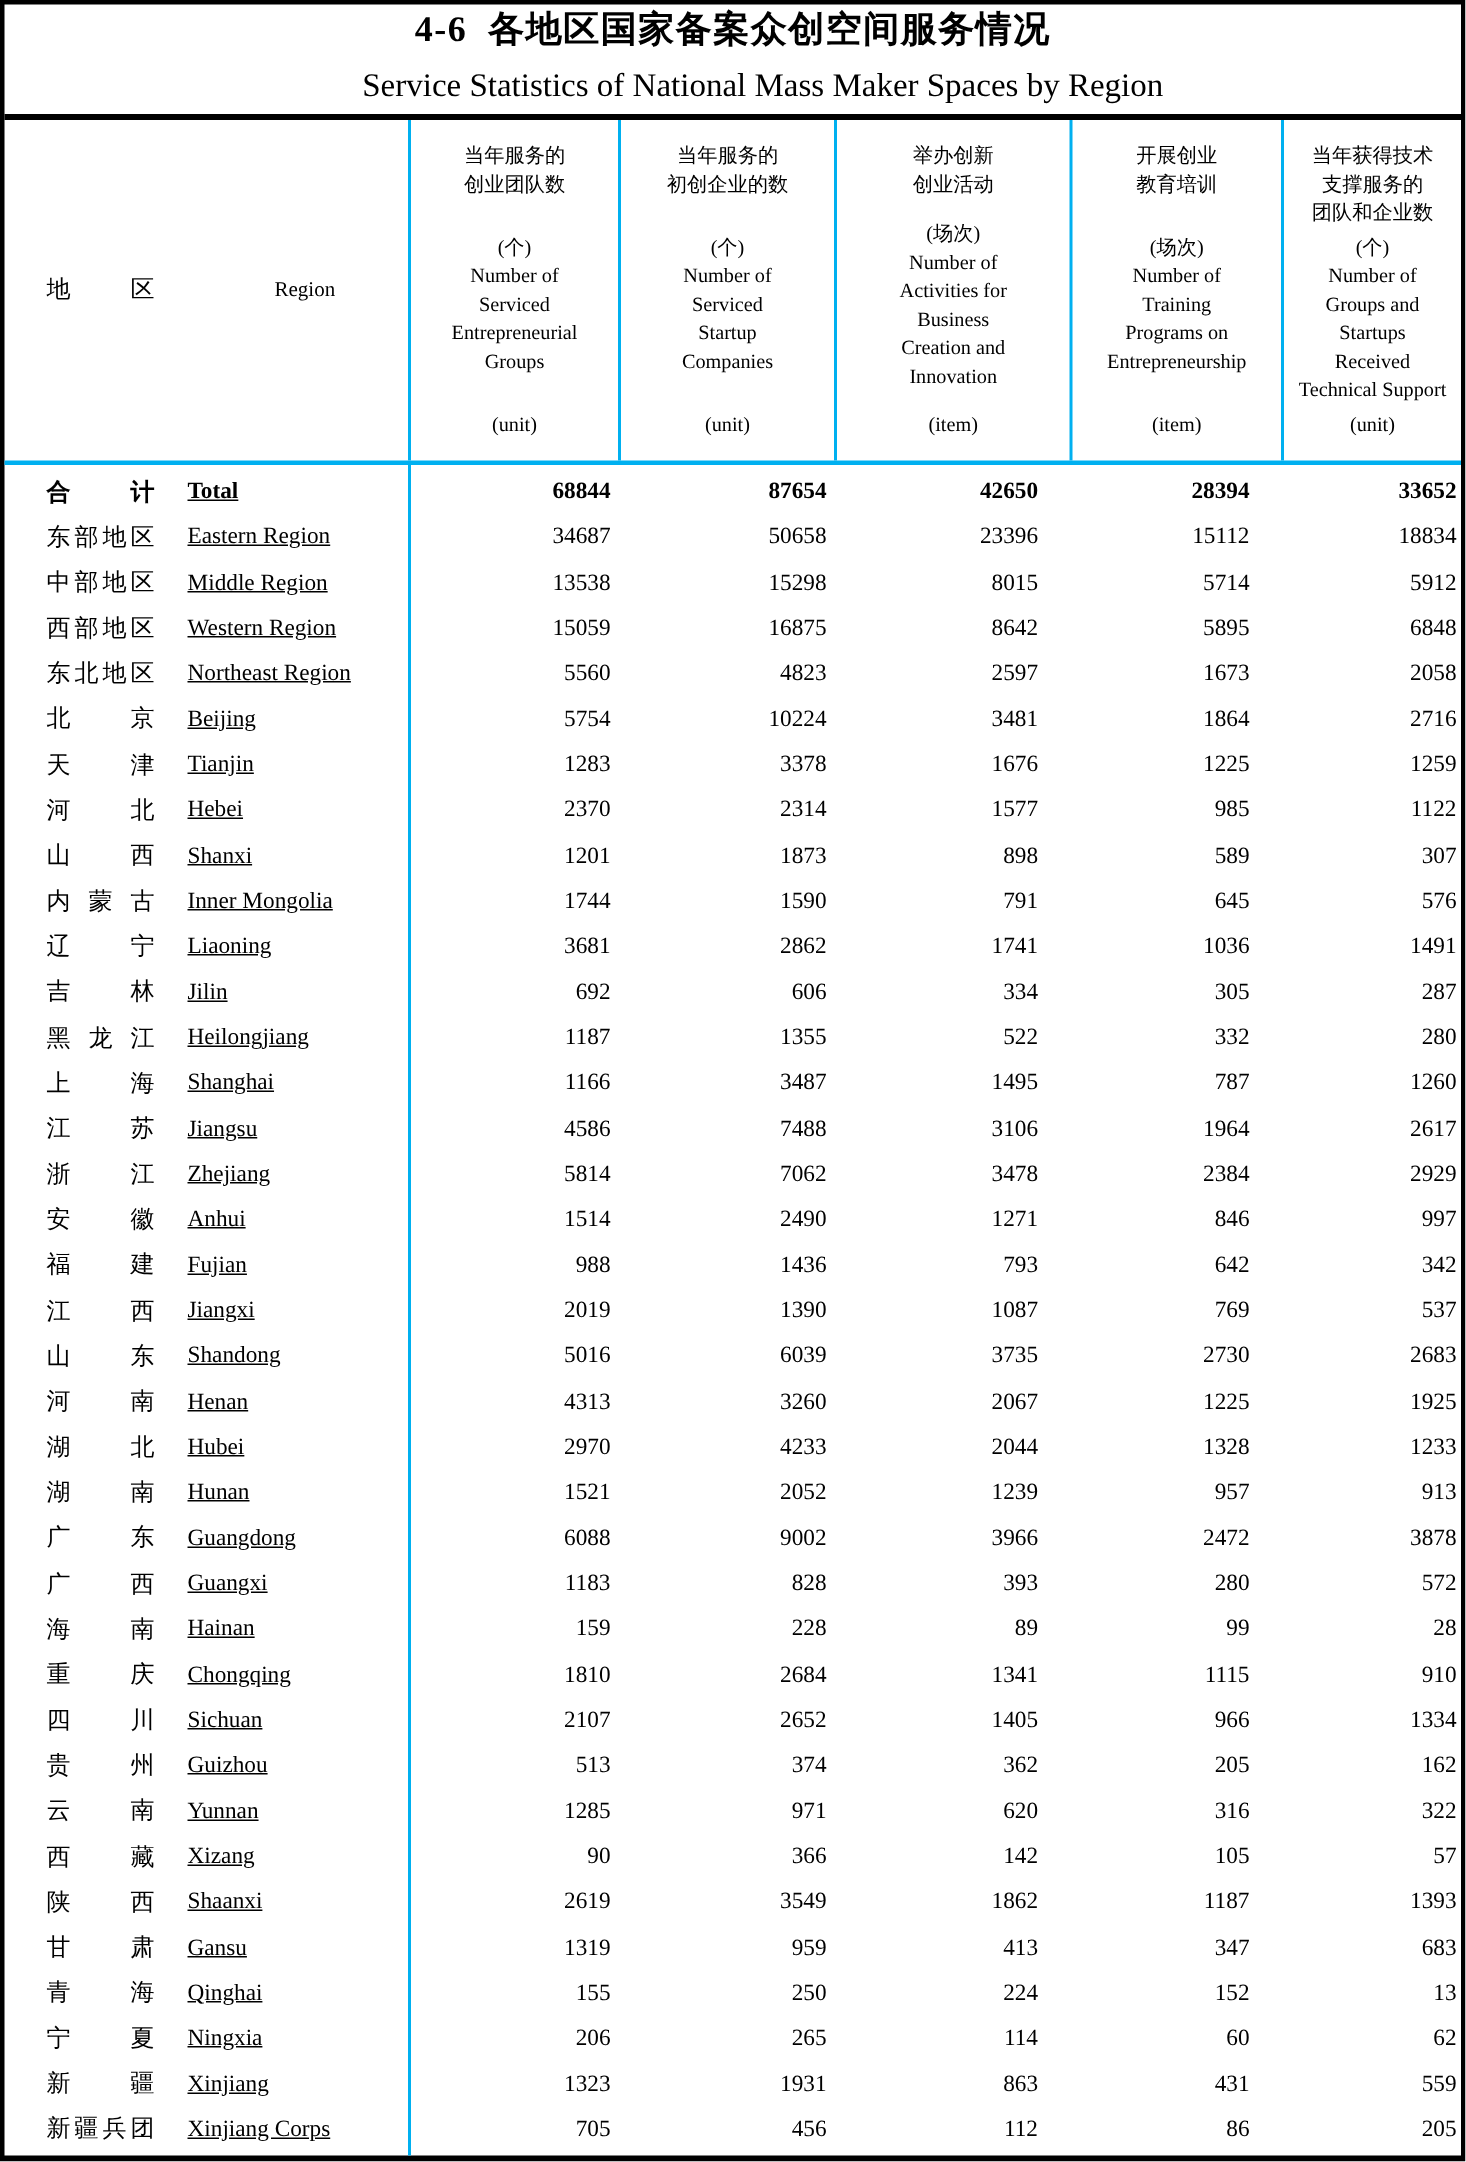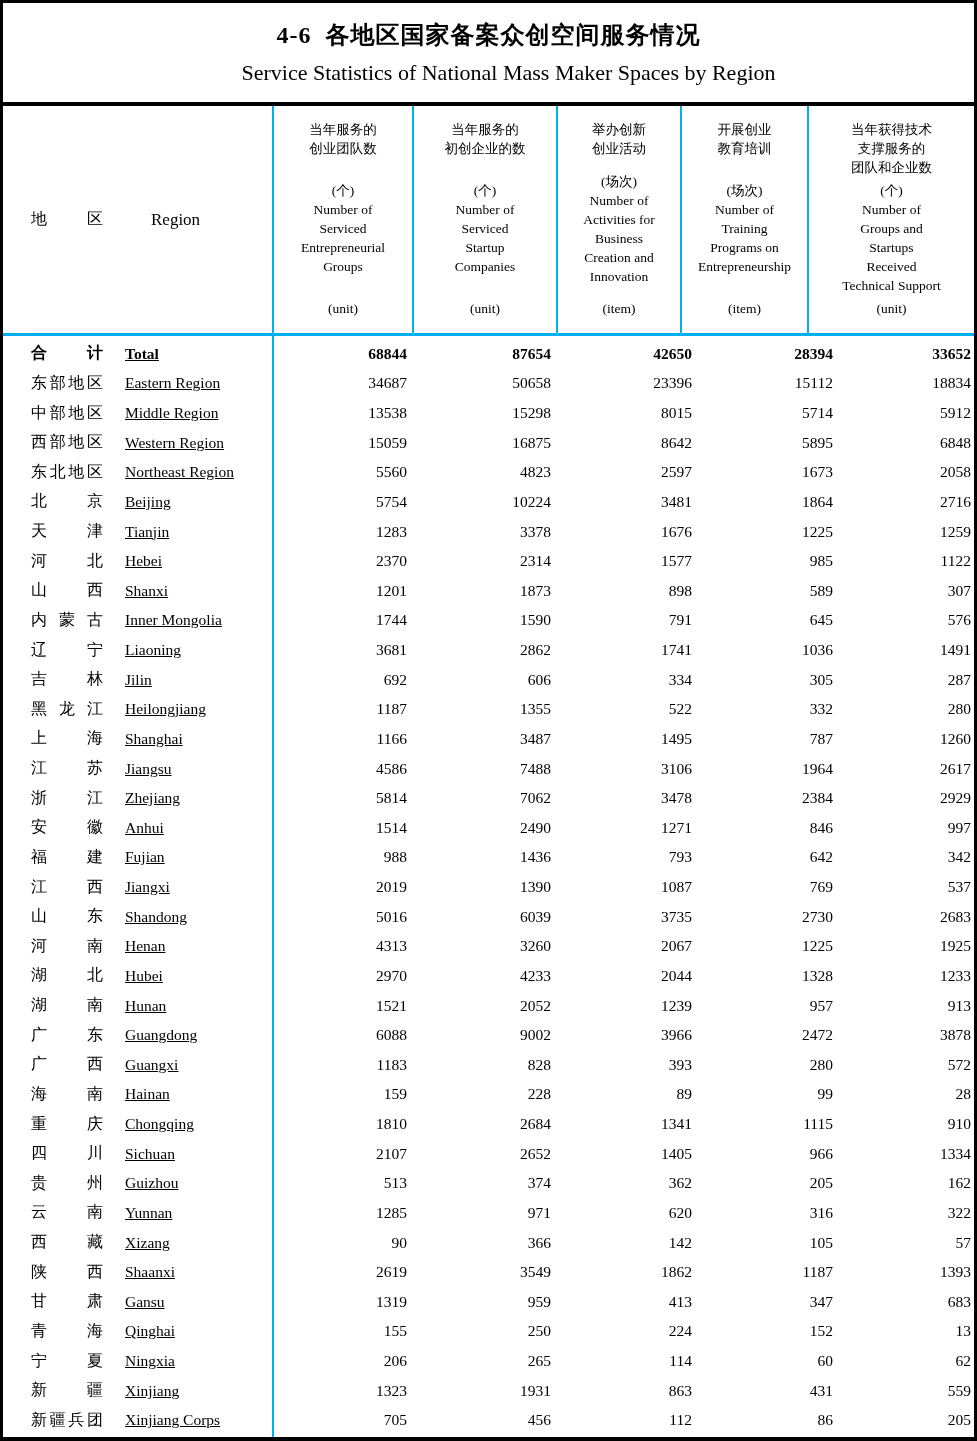--- a/index.html
+++ b/index.html
@@ -4,33 +4,33 @@
 <style>
   html,body{margin:0;padding:0;background:#fff;}
   .sheet{
     width:977px;height:1441px;box-sizing:border-box;
     border:3px solid #000;border-bottom-width:4px;
     display:flex;flex-direction:column;
     font-family:"Liberation Serif","DejaVu Serif",serif;
     color:#000;background:#fff;position:relative;
   }
   
-  .titlebar{height:103px;box-sizing:border-box;border-bottom:4px solid #000;
-    display:flex;flex-direction:column;align-items:center;justify-content:center;gap:9px;}
+  .titlebar{height:77px;box-sizing:border-box;border-bottom:4px solid #000;
+    display:flex;flex-direction:column;align-items:center;gap:9px;}
   .title-cn{font-size:24px;font-weight:700;letter-spacing:1px;white-space:pre;}
   .title-en{font-size:22px;font-weight:400;margin-left:40px;}
   
   .thead{height:230px;box-sizing:border-box;border-bottom:3px solid #00b0f0;
     display:flex;flex-direction:row;}
   .hregion{width:269px;box-sizing:border-box;display:flex;align-items:center;padding-left:28px;}
-  .hregion .region-en{margin-left:48px;font-size:17px;}
+  .hregion .region-en{margin-left:80px;font-size:14px;}
   .hcell{box-sizing:border-box;border-left:2px solid #00b0f0;
     display:flex;flex-direction:column;align-items:center;text-align:left;
     padding:14px 2px 15px 2px;}
-  .hcell.w0{width:140px}.hcell.w1{width:144px}.hcell.w2{width:124px}.hcell.w3{width:127px}.hcell.w4{flex:1}
+  .hcell.w0{width:140px}.hcell.w1{width:144px}.hcell.w2{width:157px}.hcell.w3{width:141px}.hcell.w4{flex:1}
   .hline{line-height:19px;font-size:13.5px;white-space:nowrap;}
   .hline.cn{font-family:"Liberation Serif","DejaVu Serif",serif;}
   .hspacer{flex:1;}
   
   .tbody{flex:1;display:flex;flex-direction:column;position:relative;
     padding:3px 0 2px 0;box-sizing:border-box;}
   .vline{position:absolute;left:269px;top:0;bottom:0;width:2px;background:#00b0f0;}
   .row{flex:1;display:flex;flex-direction:row;align-items:center;font-size:15.5px;}
   .row.bold{font-weight:700;}
   .rname{width:269px;box-sizing:border-box;display:flex;align-items:center;padding-left:28px;}

